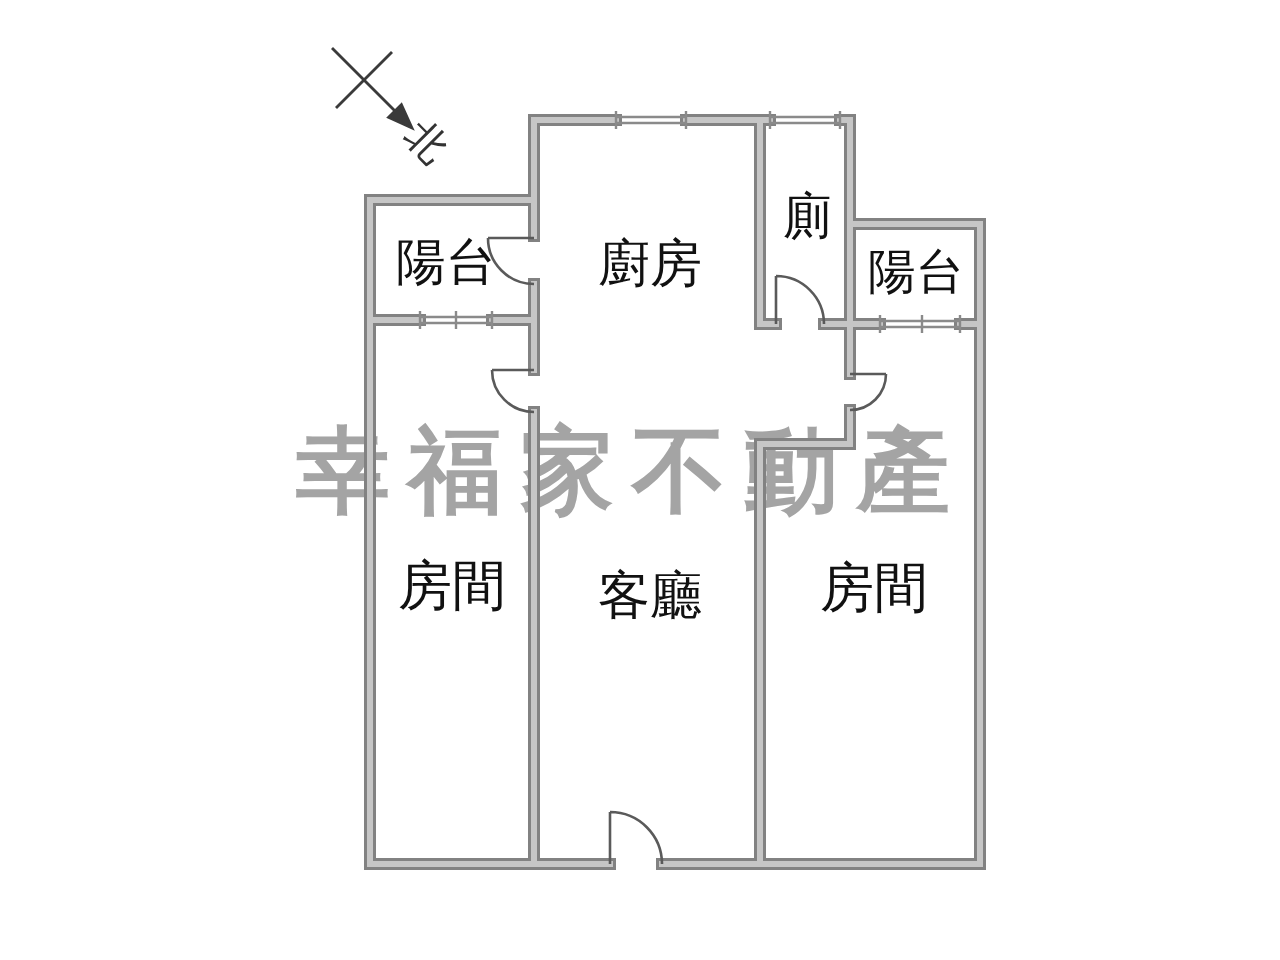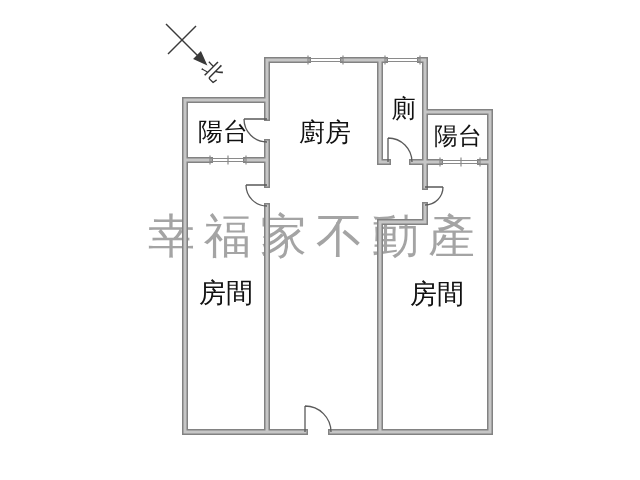--- a/index.html
+++ b/index.html
@@ -3,21 +3,21 @@
 <meta charset="utf-8">
 <style>
   html,body{margin:0;padding:0;background:#ffffff;}
   .stage{
     position:relative;width:640px;height:480px;background:#ffffff;overflow:hidden;
     font-family:"DejaVu Sans",sans-serif;
   }
   .stage svg{position:absolute;left:0;top:0;}
   .watermark{
     position:absolute;left:316px;top:236px;transform:translate(-50%,-50%);
-    font-family:"DejaVu Sans",sans-serif;font-weight:normal;font-size:47px;
+    font-family:"DejaVu Sans",sans-serif;font-weight:bold;font-size:47px;
     letter-spacing:9px;color:#9d9d9d;white-space:nowrap;opacity:0.92;
     z-index:1;
   }
   .room-label{
     position:absolute;transform:translate(-50%,-50%);
     font-family:"DejaVu Serif",serif;color:#111111;white-space:nowrap;z-index:3;
   }
   .footnote{
     position:absolute;left:362px;top:463px;transform:translate(-50%,-50%);
     font-family:"DejaVu Serif",serif;font-size:19px;color:#222222;white-space:nowrap;z-index:3;
@@ -90,17 +90,18 @@
       <line x1="196" y1="26" x2="168" y2="54"></line>
       <polygon points="206,64 200.7,52.3 194.3,58.7"></polygon>
     </g>
   </svg>
 
   <div class="room-label" style="left:223px;top:131px;font-size:25px;">陽台</div>
   <div class="room-label" style="left:325px;top:101px;font-size:26px;margin-top:31px;">廚房</div>
   <div class="room-label" style="left:404px;top:108px;font-size:25px;">廁</div>
   <div class="room-label" style="left:458px;top:136px;font-size:24px;">陽台</div>
   <div class="room-label" style="left:226px;top:293px;font-size:27px;">房間</div>
+  <div class="room-label" style="left:325px;top:298px;font-size:26px;">客廳</div>
   <div class="room-label" style="left:437px;top:294px;font-size:27px;">房間</div>
 
   <div class="north-label">北</div>
 
 </div>
 
 </body></html>

